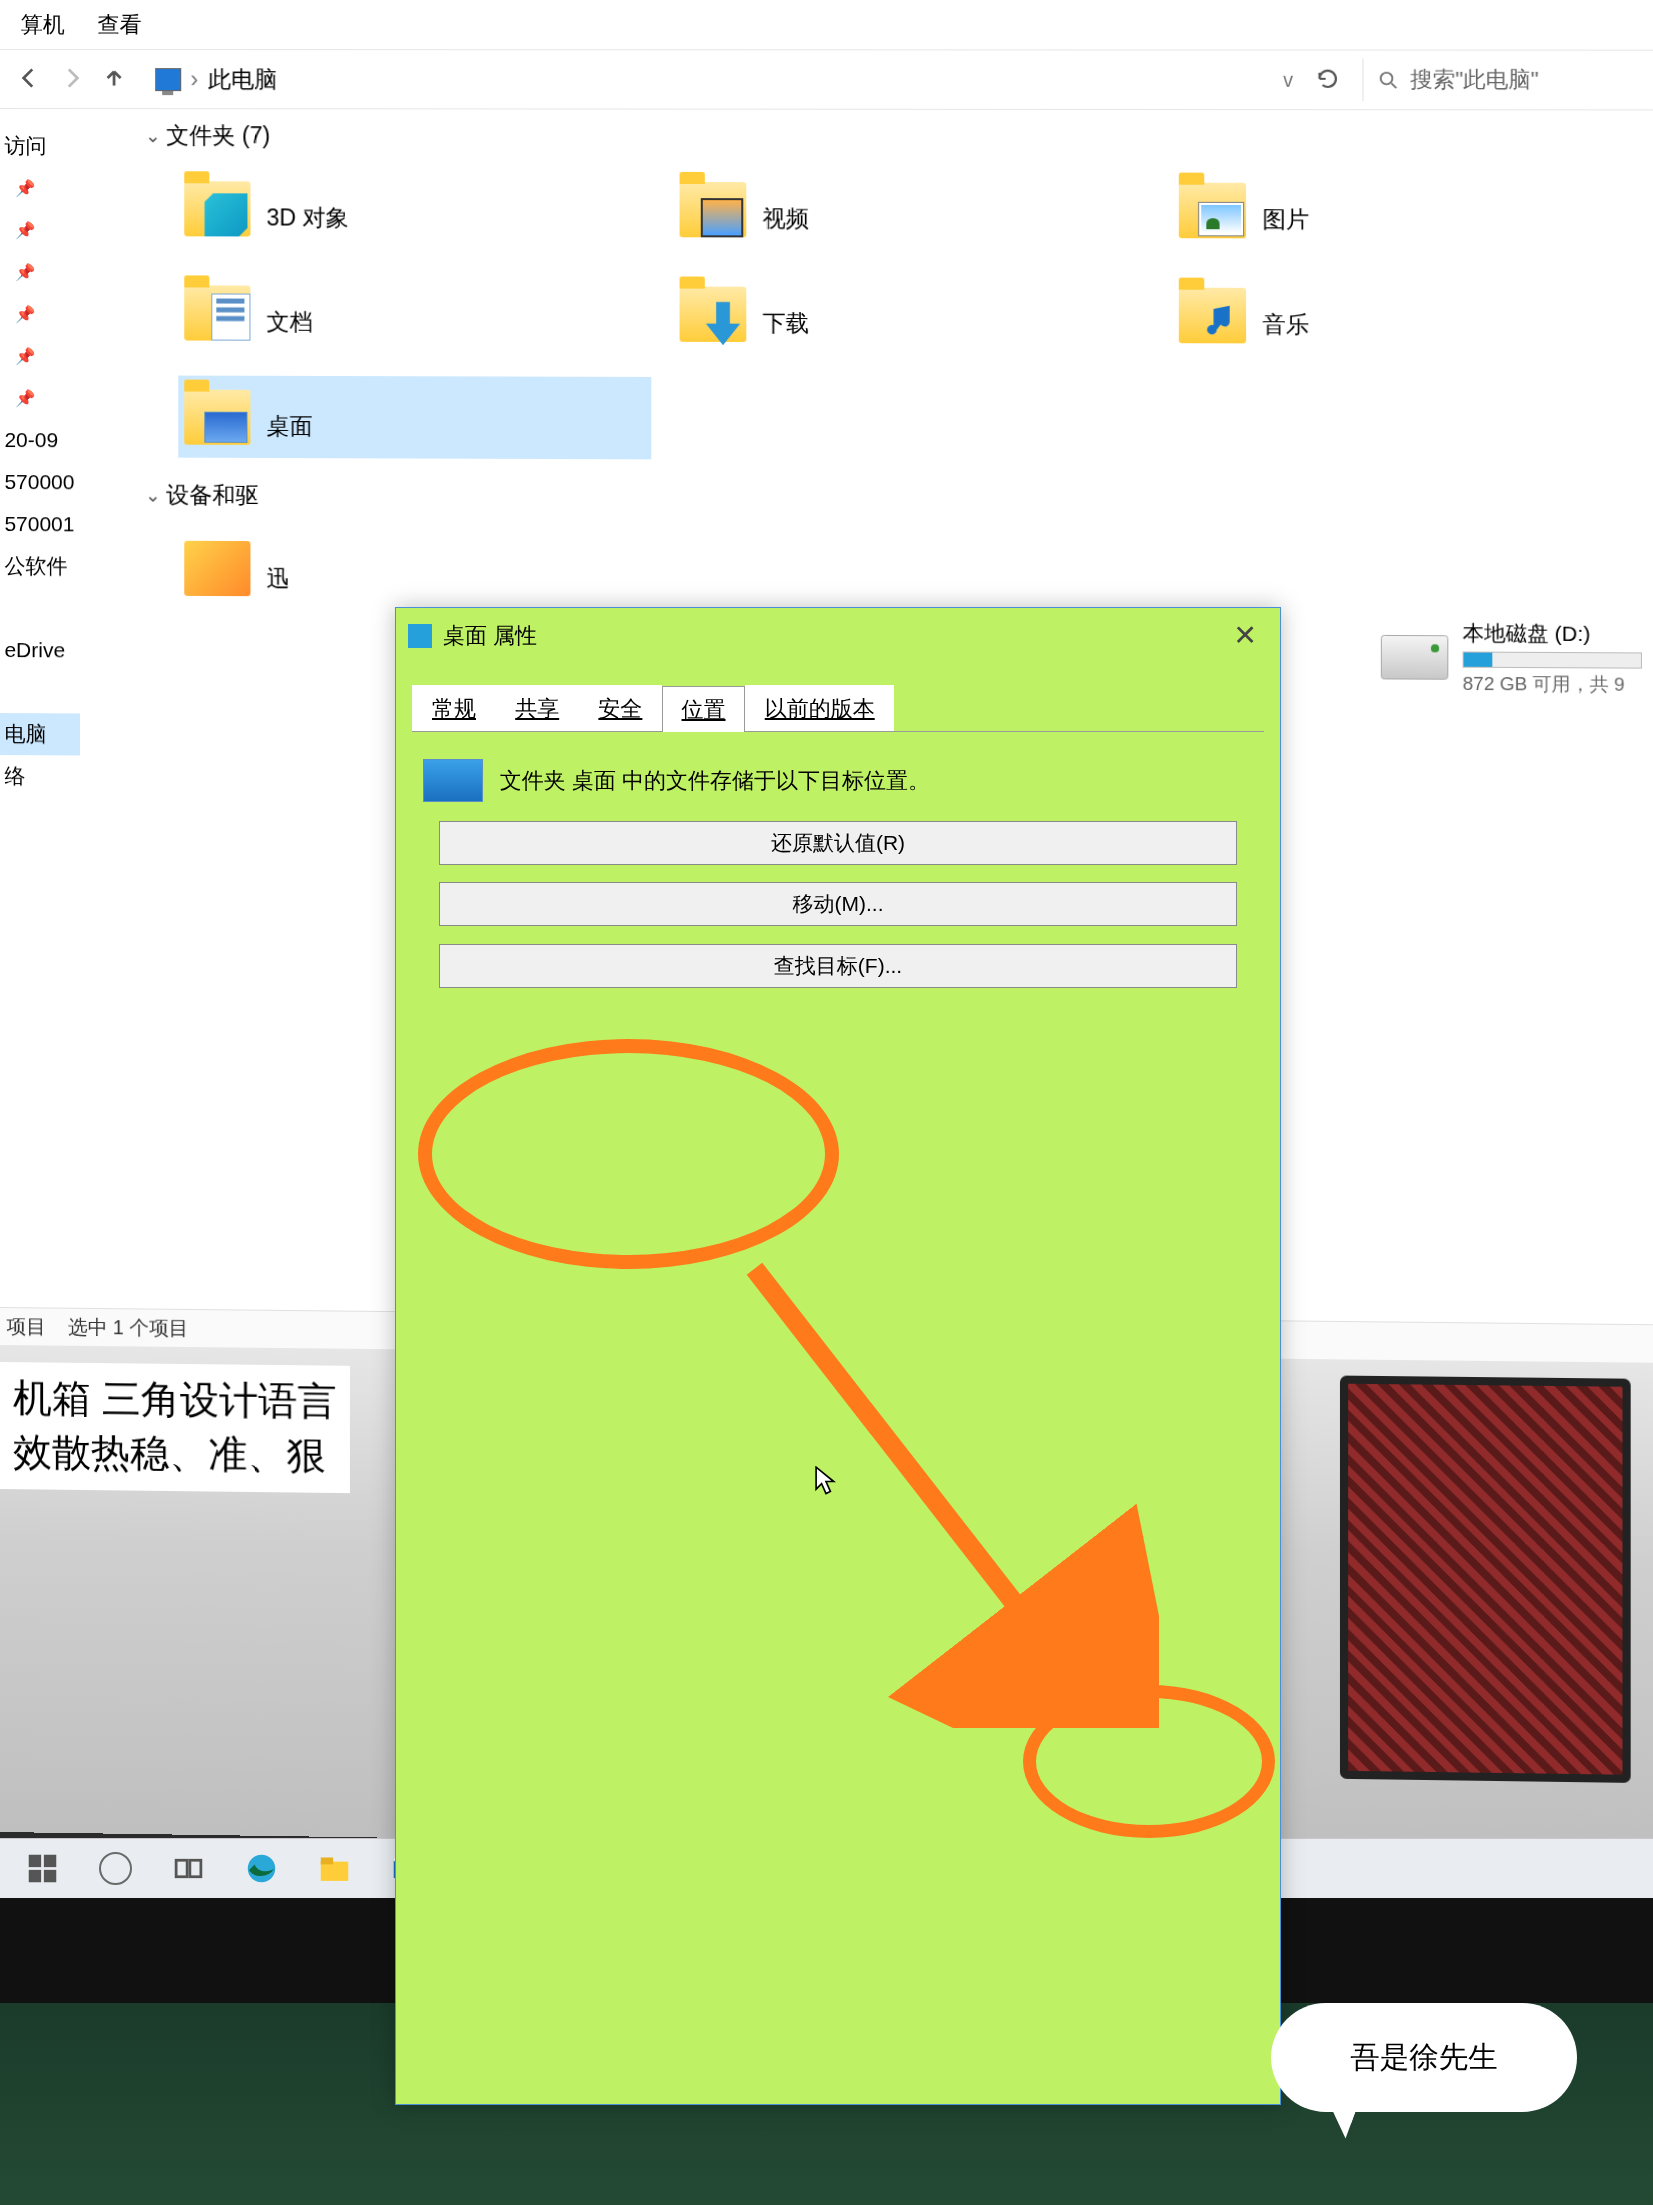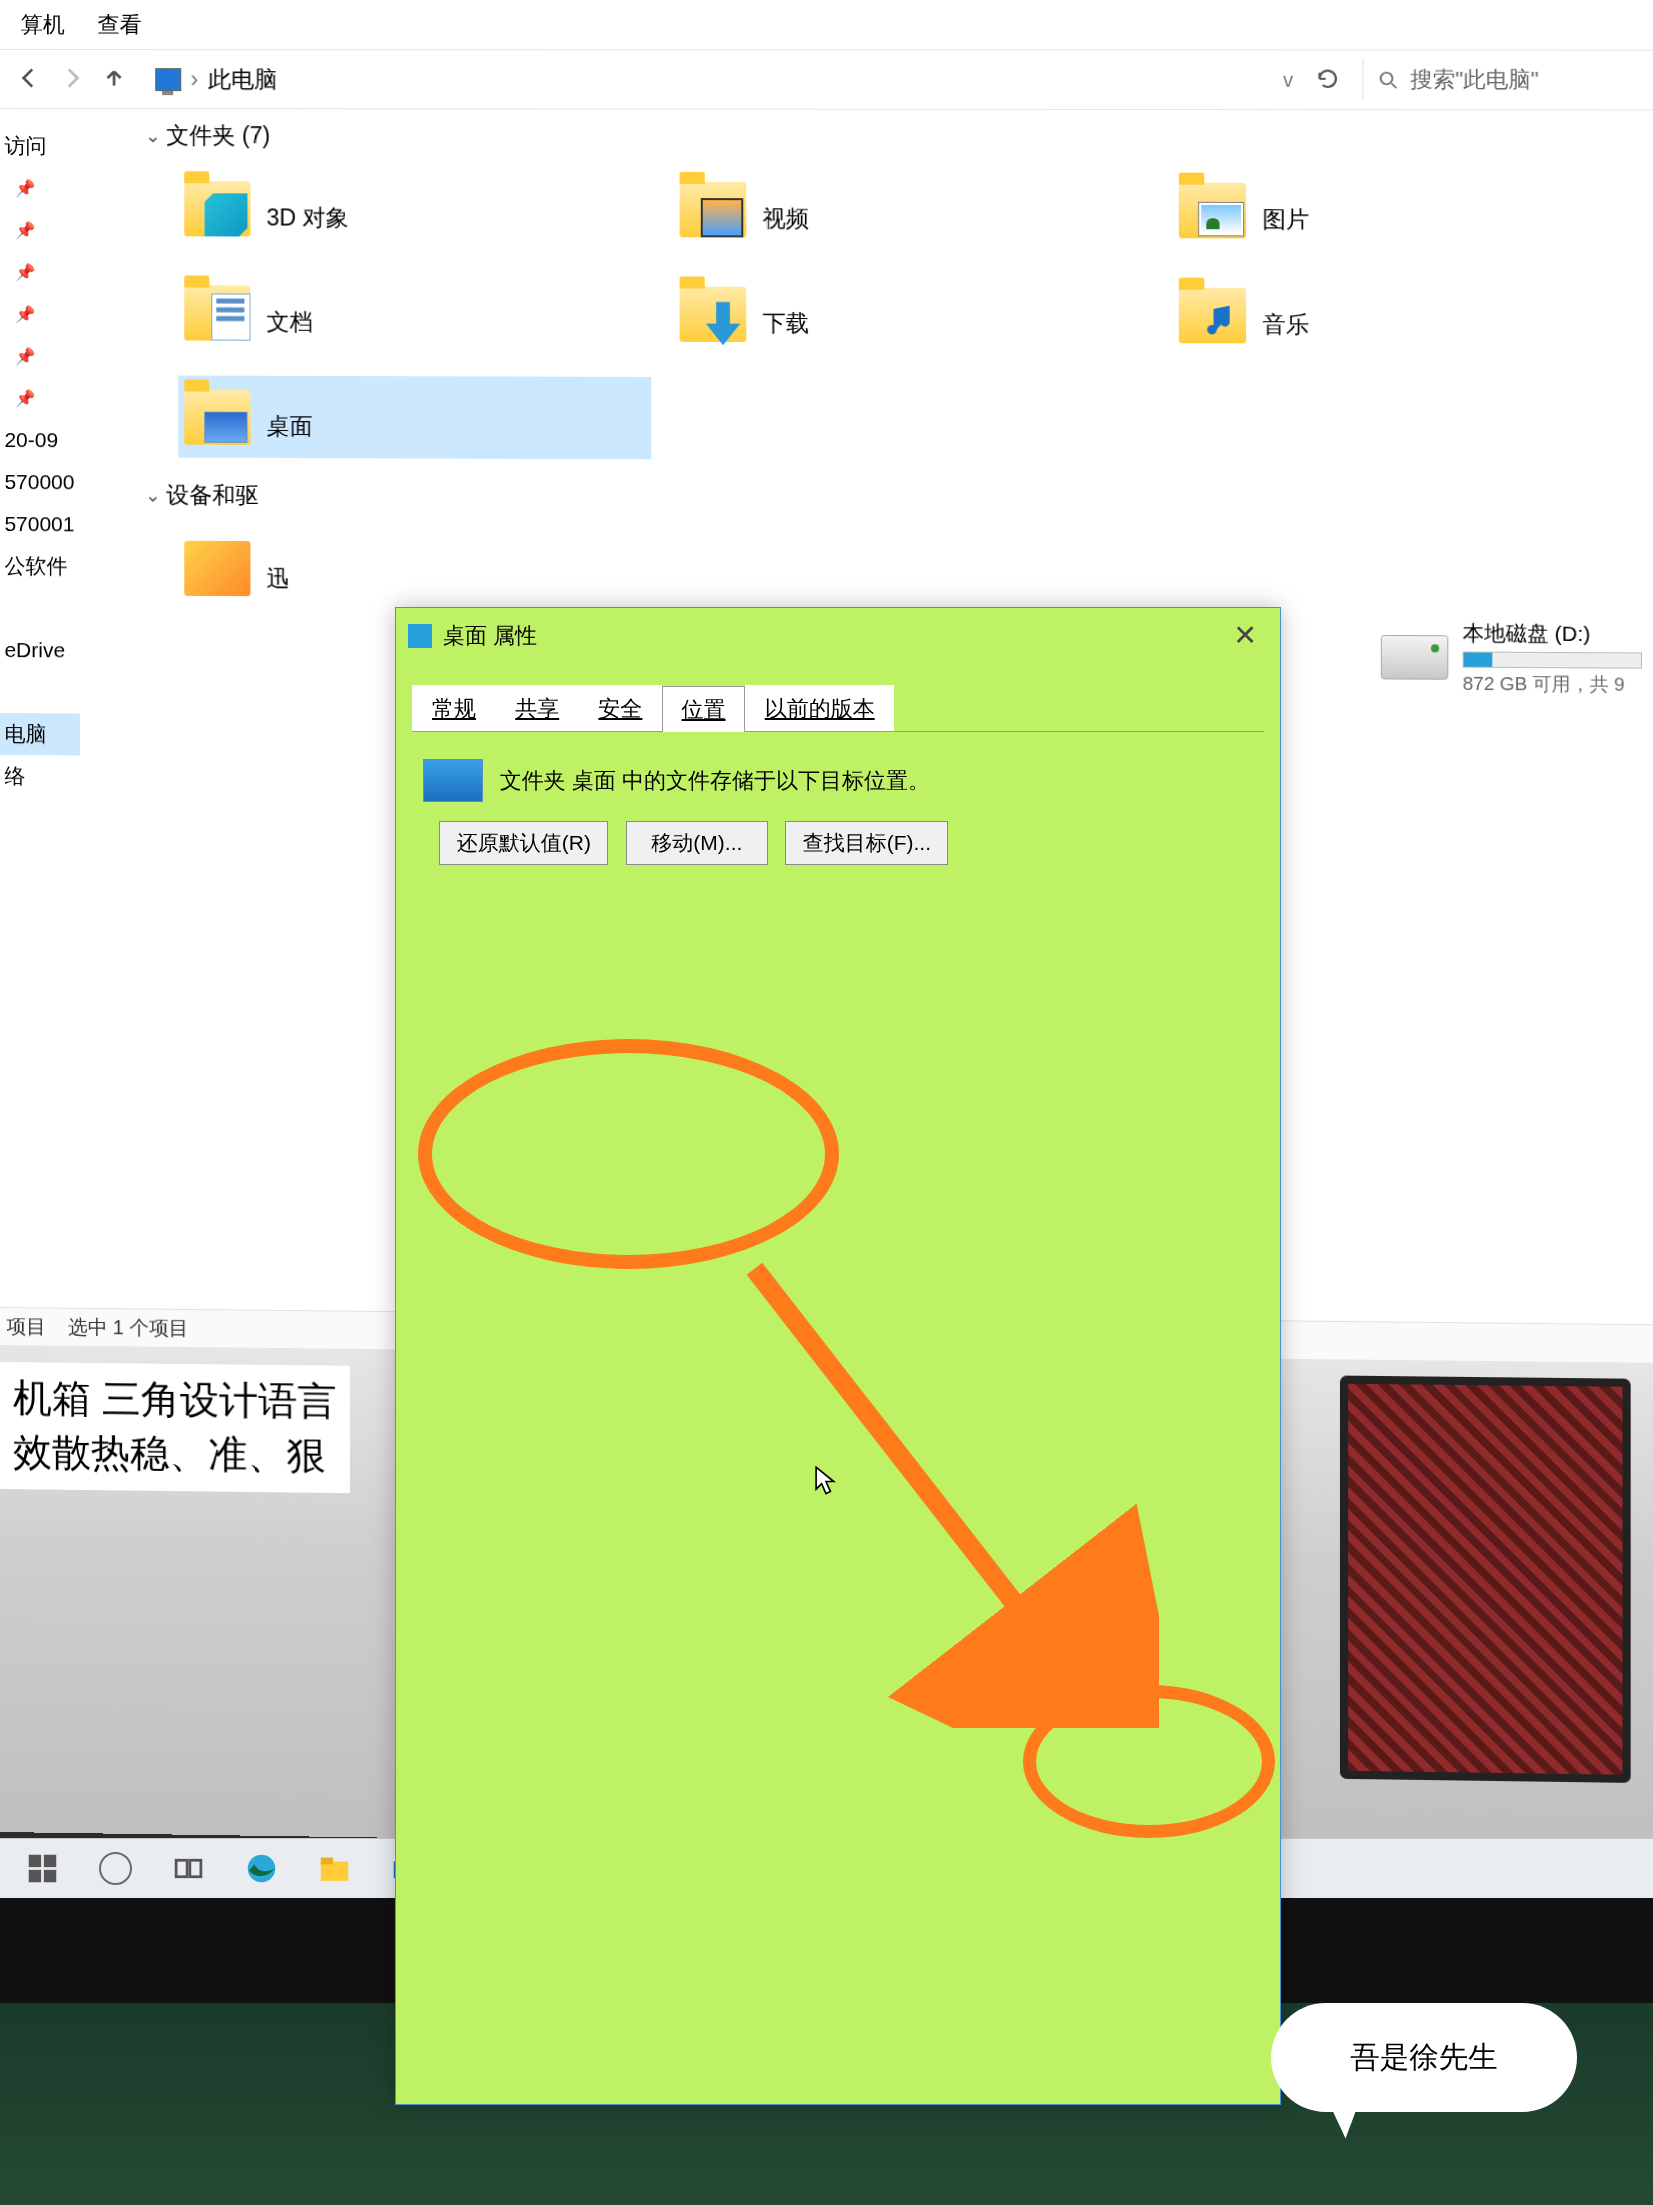--- a/index.html
+++ b/index.html
@@ -70,21 +70,21 @@
   .dlg-title .sq { width:24px; height:24px; background:#26a0da; }
   .dlg-close { margin-left:auto; font-size:28.4px; color:#444; padding:0 11px; cursor:pointer;}
   .dlg-tabs { display:flex; padding:22px 16.4px 0; gap:0; font-size:22px; }
   .dlg-tabs .tab { padding:7.7px 18.6px; border:1.1px solid transparent; border-bottom:none; background:#fff;text-decoration:underline;}
   .dlg-tabs .tab.active { border-color:#9a9a9a; position:relative; top:1.1px; background:#fff; z-index:2;}
   .dlg-tabpanel { border-top:1.1px solid #9a9a9a; margin:0 16.4px; height:946px; position:relative; padding-top:27px;}
   .dlg-icon-row { display:flex; align-items:center; gap:16.4px; padding:0 11px; }
   .dlg-desk-icon { width:60px; height:43px; background:linear-gradient(#3aa0e8,#1a70c0); border:1.6px solid #5a8fc8;}
   .dlg-desc { padding:66px 27px 0; line-height:1.7; font-size:22px; }
   .dlg-path-input { margin:71px 27px 0; width:684px; height:44px; border:1.6px solid #6a8aa8; padding:0 12px; font-size:23px; font-family:Consolas,monospace; display:flex; align-items:center; background:#fff;}
-  .dlg-btn-row { display:flex; gap:17.5px; margin:18.6px 27px 0; }
+  .dlg-btn-row { display:flex; gap:17.5px; margin:18.6px 27px 0;flex-direction:column; }
   .dlg-btn-row button, .dlg-footer button { height:44px; padding:0 16.4px; font-size:21px; background:#f0f0f0; border:1.1px solid #8a8a8a; cursor:pointer; min-width:142px;}
   .dlg-footer { position:absolute; left:0; right:0; bottom:0; height:82px; border-top:1.1px solid #ccc; display:flex; align-items:center; justify-content:flex-end; gap:14.2px; padding:0 22px; background:#f3f3f3;}
   .dlg-footer button { min-width:120px; height:43px;}
   .dlg-footer button.primary { border:2.2px solid #0b6bcb; background:#e5f1fb;}
 
   .cursor { position:absolute; left:815px; top:1466px; z-index:60; }
   .cursor svg{width:22px;height:31px;}
 
   
   .anno { position:absolute; z-index:80; pointer-events:none; }

